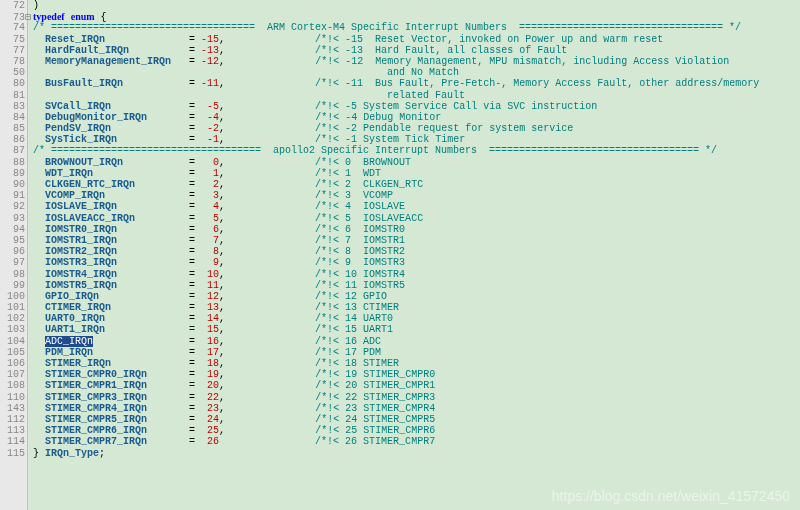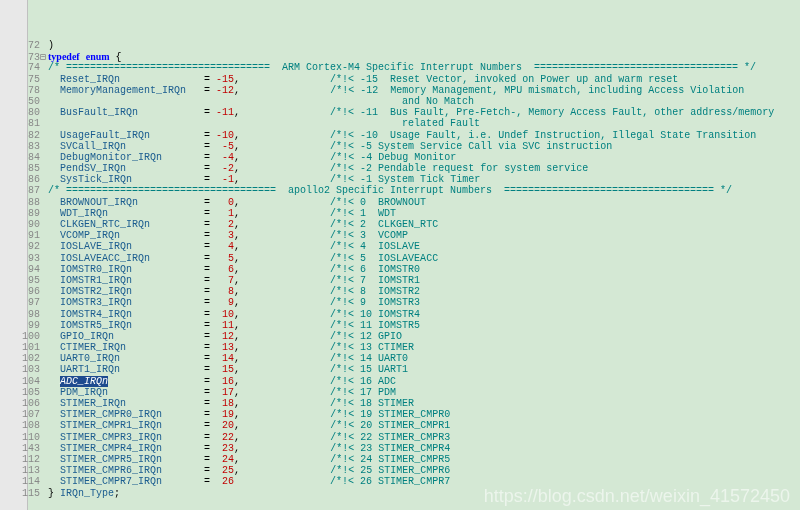--- a/index.html
+++ b/index.html
@@ -18,56 +18,55 @@
   left: 0; top: 0;
   width: 28px;
   height: 100%;
   background: #e8e8e8;
   border-right: 1px solid #c0c0c0;
 }
 .code-area {
   position: absolute;
   left: 0; top: 0;
   width: 100%;
-  padding-left: 18px;
-  margin-top: 40px;
+  padding-left: 3px;
 }
 .line { white-space: pre; height: 11.2px; }
 .lineno { display: inline-block; width: 22px; text-align: right; color: #888; }
 .fold { display: inline-block; width: 8px; color: #888; }
 .kw { color: #0000ff; font-weight: bold; font-family: Liberation Serif, serif; }
-.ident { color: #1a5c8f; font-weight: normal; }
+.ident { color: #1a5c8f; font-weight: bold; }
 .op { color: #000; }
 .num { color: #c00000; font-weight: normal; }
 .comment { color: #008080; }
-.hilite { background: #1e4b8f; color: #fff; font-style: italic; }
+.hilite { background: #1e4b8f; color: #fff; }
 .watermark {
   position: absolute;
   right: 10px;
   bottom: 8px;
   color: rgba(255,255,255,0.55);
   font-family: Arial, sans-serif;
-  font-size: 18px;
+  font-size: 14px;
   pointer-events: none;
 }
 </style>
 </head>
 <body>
 
 <div class="gutter"></div>
 <div class="code-area" id="code-area">
     <div class="line"><span class="lineno">72</span><span class="fold"> </span><span class="op">)</span></div>
     <div class="line"><span class="lineno">73</span><span class="fold">⊟</span><span class="kw">typedef</span> <span class="kw">enum</span> <span class="op">{</span></div>
     <div class="line"><span class="lineno">74</span><span class="fold"> </span><span class="comment">/* ==================================  ARM Cortex-M4 Specific Interrupt Numbers  ================================== */</span></div>
     <div class="line"><span class="lineno">75</span><span class="fold"> </span>  <span class="ident">Reset_IRQn</span>              <span class="op">= </span><span class="num">-15</span><span class="op">,</span>               <span class="comment">/*!&lt; -15  Reset Vector, invoked on Power up and warm reset</span></div>
+    <div class="line"><span class="lineno">77</span><span class="fold"> </span>  <span class="ident">HardFault_IRQn</span>          <span class="op">= </span><span class="num">-13</span><span class="op">,</span>               <span class="comment">/*!&lt; -13  Hard Fault, all classes of Fault</span></div>
     <div class="line"><span class="lineno">78</span><span class="fold"> </span>  <span class="ident">MemoryManagement_IRQn</span>   <span class="op">= </span><span class="num">-12</span><span class="op">,</span>               <span class="comment">/*!&lt; -12  Memory Management, MPU mismatch, including Access Violation</span></div>
     <div class="line"><span class="lineno">50</span><span class="fold"> </span><span class="comment">                                                           and No Match</span></div>
     <div class="line"><span class="lineno">80</span><span class="fold"> </span>  <span class="ident">BusFault_IRQn</span>           <span class="op">= </span><span class="num">-11</span><span class="op">,</span>               <span class="comment">/*!&lt; -11  Bus Fault, Pre-Fetch-, Memory Access Fault, other address/memory</span></div>
     <div class="line"><span class="lineno">81</span><span class="fold"> </span><span class="comment">                                                           related Fault</span></div>
-    <div class="line"><span class="lineno">82</span><span class="fold"> </span>  <span class="ident">UsageFault_IRQn</span>         <span class="op">= </span><span class="num">-10</span><span class="op">,</span>               <span class="comment">/*!&lt; -10  Usage Fault, i.e. Undef Instruction, Illegal State Transition</span></div>
     <div class="line"><span class="lineno">83</span><span class="fold"> </span>  <span class="ident">SVCall_IRQn</span>             <span class="op">=  </span><span class="num">-5</span><span class="op">,</span>               <span class="comment">/*!&lt; -5 System Service Call via SVC instruction</span></div>
     <div class="line"><span class="lineno">84</span><span class="fold"> </span>  <span class="ident">DebugMonitor_IRQn</span>       <span class="op">=  </span><span class="num">-4</span><span class="op">,</span>               <span class="comment">/*!&lt; -4 Debug Monitor</span></div>
     <div class="line"><span class="lineno">85</span><span class="fold"> </span>  <span class="ident">PendSV_IRQn</span>             <span class="op">=  </span><span class="num">-2</span><span class="op">,</span>               <span class="comment">/*!&lt; -2 Pendable request for system service</span></div>
     <div class="line"><span class="lineno">86</span><span class="fold"> </span>  <span class="ident">SysTick_IRQn</span>            <span class="op">=  </span><span class="num">-1</span><span class="op">,</span>               <span class="comment">/*!&lt; -1 System Tick Timer</span></div>
     <div class="line"><span class="lineno">87</span><span class="fold"> </span><span class="comment">/* ===================================  apollo2 Specific Interrupt Numbers  =================================== */</span></div>
     <div class="line"><span class="lineno">88</span><span class="fold"> </span>  <span class="ident">BROWNOUT_IRQn</span>           <span class="op">=   </span><span class="num">0</span><span class="op">,</span>               <span class="comment">/*!&lt; 0  BROWNOUT</span></div>
     <div class="line"><span class="lineno">89</span><span class="fold"> </span>  <span class="ident">WDT_IRQn</span>                <span class="op">=   </span><span class="num">1</span><span class="op">,</span>               <span class="comment">/*!&lt; 1  WDT</span></div>
     <div class="line"><span class="lineno">90</span><span class="fold"> </span>  <span class="ident">CLKGEN_RTC_IRQn</span>         <span class="op">=   </span><span class="num">2</span><span class="op">,</span>               <span class="comment">/*!&lt; 2  CLKGEN_RTC</span></div>
     <div class="line"><span class="lineno">91</span><span class="fold"> </span>  <span class="ident">VCOMP_IRQn</span>              <span class="op">=   </span><span class="num">3</span><span class="op">,</span>               <span class="comment">/*!&lt; 3  VCOMP</span></div>
     <div class="line"><span class="lineno">92</span><span class="fold"> </span>  <span class="ident">IOSLAVE_IRQn</span>            <span class="op">=   </span><span class="num">4</span><span class="op">,</span>               <span class="comment">/*!&lt; 4  IOSLAVE</span></div>

